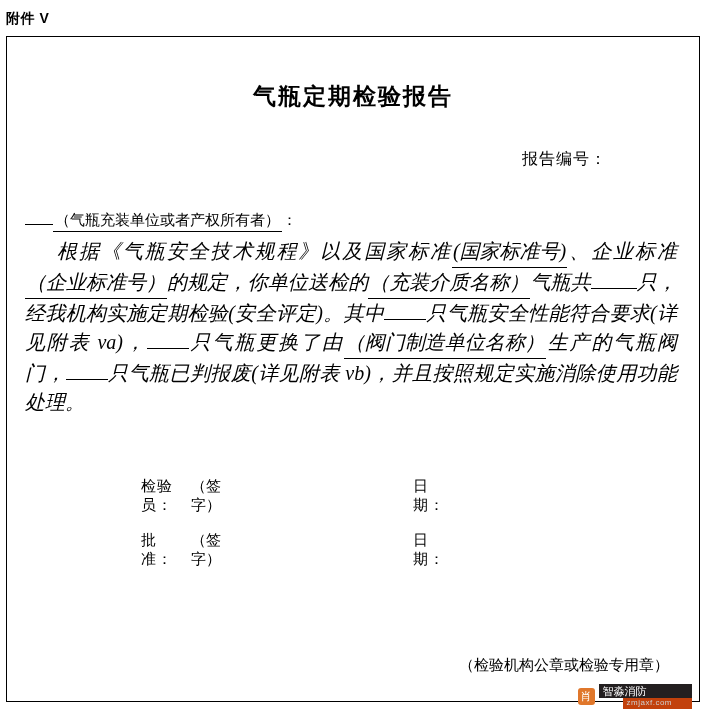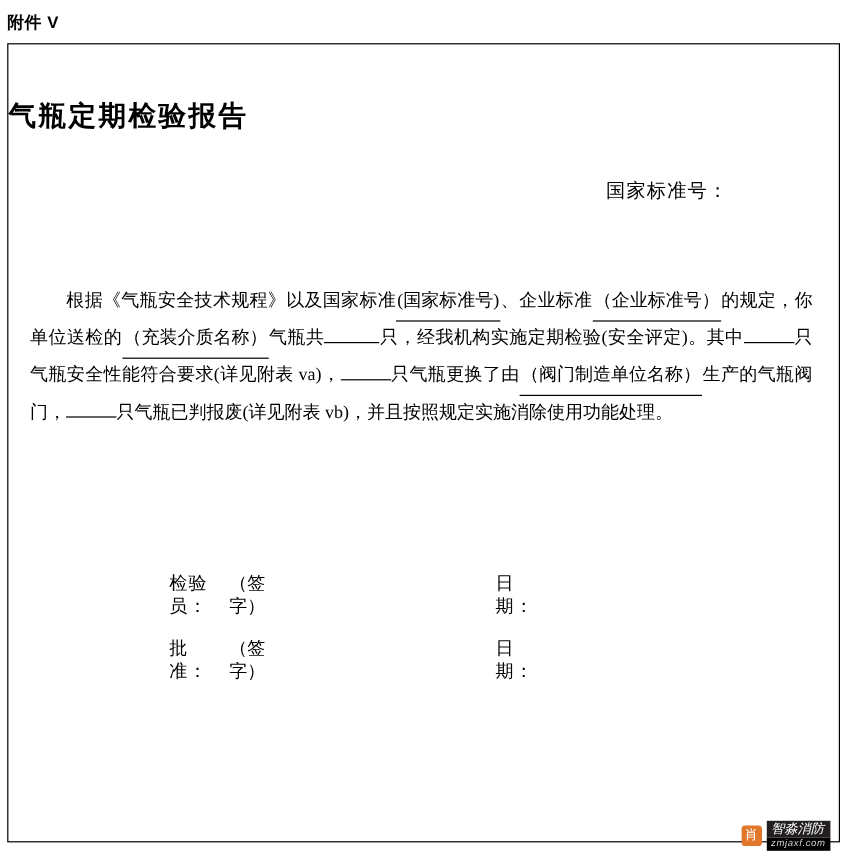--- a/index.html
+++ b/index.html
@@ -45,20 +45,21 @@
     border: 1px solid #000000;
     box-sizing: border-box;
     background: #ffffff;
   }
 
   .doc-title {
     position: absolute;
     left: 0;
     right: 0;
     top: 44px;
+    text-align: center;
     font-family: "Liberation Sans", sans-serif;
     font-size: 23px;
     font-weight: bold;
     letter-spacing: 2px;
   }
 
   .report-no {
     position: absolute;
     right: 92px;
     top: 112px;
@@ -82,24 +83,25 @@
     display: inline-block;
     width: 28px;
     border-bottom: 1px solid #000;
   }
 
   .body-text {
     position: absolute;
     left: 18px;
     top: 200px;
     width: 652px;
-    font-size: 15px;
+    font-size: 20px;
     line-height: 29px;
     text-align: justify;
     text-justify: inter-ideograph;
+    font-style: italic;
   }
   .indent {
     display: inline-block;
     width: 30px;
   }
   .u {
     display: inline-block;
     border-bottom: 1px solid #000;
     padding: 0 1px 1px 1px;
   }
@@ -175,29 +177,30 @@
   }
   .wm-text {
     background: #231f20;
     color: #ffffff;
     font-family: "Liberation Sans", sans-serif;
     font-size: 11px;
     line-height: 13px;
     padding: 1px 4px 0 4px;
   }
   .wm-sub {
-    background: #000000;
+    background: #c2410c;
     color: #cfcfcf;
     font-family: "Liberation Sans", sans-serif;
     font-size: 8px;
     line-height: 10px;
-    padding: 0 4px 1px 4px;
+    padding: 0 20px 1px 4px;
     letter-spacing: 0.5px;
-  }
-  .wm-stack { display: flex; flex-direction: column; font-style: italic; }
+    margin-left: 24px;
+  }
+  .wm-stack { display: flex; flex-direction: column; }
   .wm-ghost {
     position: absolute;
     right: 18px;
     bottom: 8px;
     font-family: "Liberation Sans", sans-serif;
     font-size: 15px;
     color: #d8d8d8;
     letter-spacing: 3px;
     z-index: 0;
   }
@@ -206,40 +209,44 @@
 <body>
 
 <div id="page">
 
   <div class="attachment-label">附件 V</div>
 
   <div class="doc-frame">
 
     <div class="doc-title">气瓶定期检验报告</div>
 
-    <div class="report-no">国家标准号：</div>
-
+    <div class="report-no">报告编号：</div>
+
+    <div class="party-line">
+      <span class="lead"></span><span class="ul">（气瓶充装单位或者产权所有者）</span><span>：</span>
+    </div>
 
     <div class="body-text">
       <span class="indent"></span><span>根据《气瓶安全技术规程》以及国家标准</span><span class="u">(国家标准号)</span><span>、企业标准</span><span class="u">（企业标准号）</span><span>的规定，你单位送检的</span><span class="u">（充装介质名称）</span><span>气瓶共</span><span class="blank"></span><span>只，经我机构实施定期检验(安全评定)。其中</span><span class="blank-sm"></span><span>只气瓶安全性能符合要求(详见附表 va)，</span><span class="blank-sm"></span><span>只气瓶更换了由</span><span class="u">（阀门制造单位名称）</span><span>生产的气瓶阀门，</span><span class="blank-sm"></span><span>只气瓶已判报废(详见附表 vb)，并且按照规定实施消除使用功能处理。</span>
     </div>
 
     <div class="sig-block">
       <div class="sig-row">
         <span class="sig-label">检验员：</span>
         <span class="sig-paren">（签字）</span>
         <span class="sig-date">日 期：</span>
       </div>
       <div class="sig-row">
         <span class="sig-label">批 准：</span>
         <span class="sig-paren">（签字）</span>
         <span class="sig-date">日 期：</span>
       </div>
     </div>
 
+    <div class="seal-note">（检验机构公章或检验专用章）</div>
 
   </div>
 
   <div class="wm-ghost">消防</div>
 
   <div class="watermark">
     <div class="wm-badge">肖</div>
     <div class="wm-stack">
       <div class="wm-text">智淼消防</div>
       <div class="wm-sub">zmjaxf.com</div>

